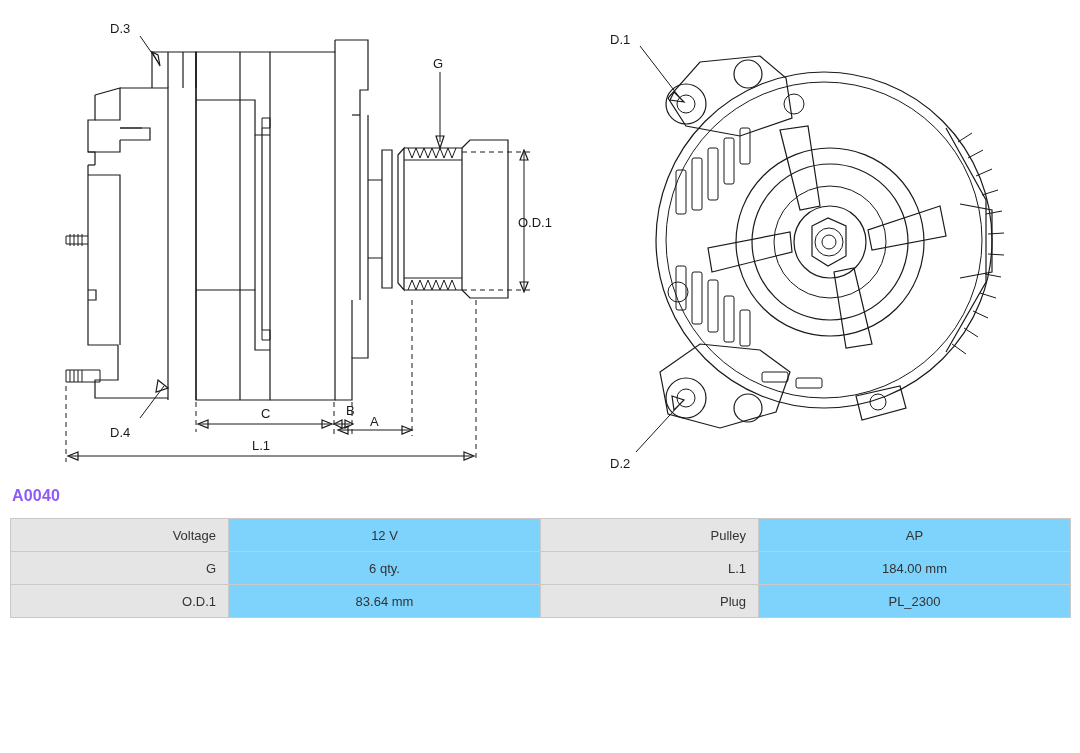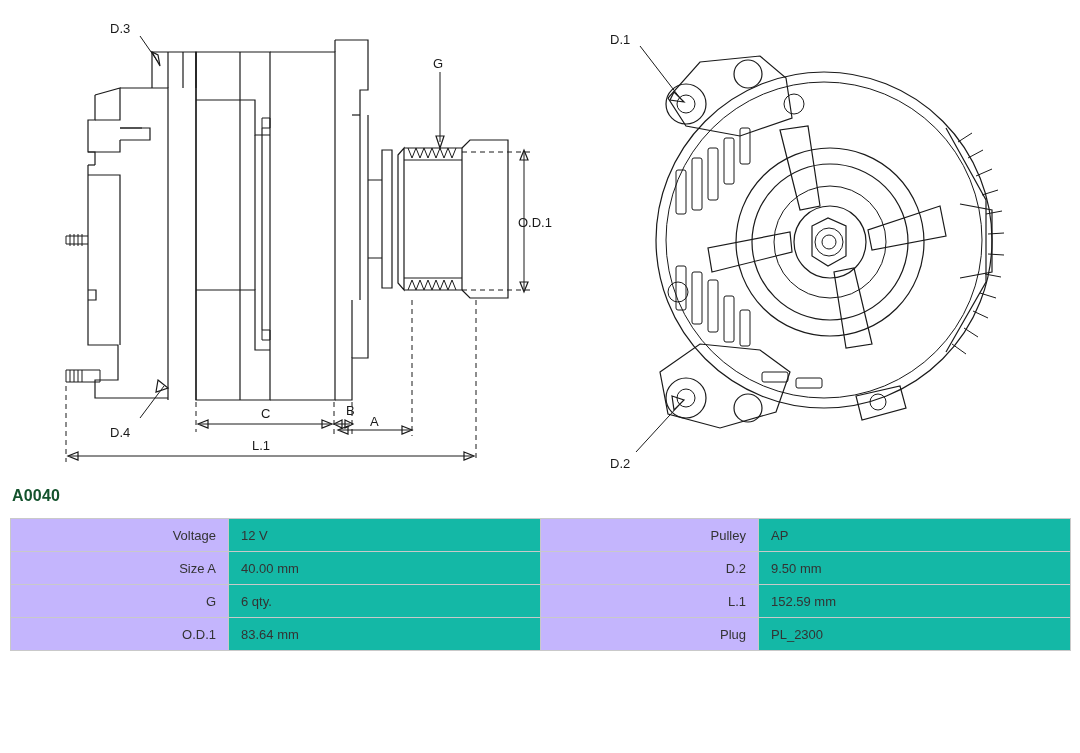--- a/index.html
+++ b/index.html
@@ -18,47 +18,47 @@
   #diagram-area {
     position: absolute;
     left: 0; top: 0;
     width: 1080px; height: 480px;
   }
   #part-code {
     position: absolute;
     left: 12px; top: 487px;
     font-size: 16px;
     font-weight: bold;
-    color: #14532d;
+    color: #8b5cf6;
     letter-spacing: 0.2px;
   }
   #spec-table {
     position: absolute;
     left: 10px; top: 518px;
     width: 1060px;
     border-collapse: collapse;
     table-layout: fixed;
   }
   #spec-table td {
     height: 33px;
     border: 1px solid #c9c9c9;
     font-size: 13px;
     color: #333333;
     padding: 0 12px;
     white-space: nowrap;
     overflow: hidden;
   }
   .lbl {
-    background: #c4b5fd;
+    background: #e5e5e5;
     text-align: right;
     color: #333333;
   }
   .val {
-    background: #14b8a6;
-    text-align: left;
+    background: #7dd3fc;
+    text-align: center;
     color: #333333;
   }
   .col-lbl { width: 218px; }
   .col-val { width: 312px; }
   svg text {
     font-family: "Liberation Sans", sans-serif;
     font-size: 13px;
     fill: #1a1a1a;
   }
   svg .ln { fill: none; stroke: #1a1a1a; stroke-width: 1.2; }
@@ -275,30 +275,24 @@
 
   <table id="spec-table">
     <tbody>
       <tr>
         <td class="lbl col-lbl">Voltage</td>
         <td class="val col-val">12 V</td>
         <td class="lbl col-lbl">Pulley</td>
         <td class="val col-val">AP</td>
       </tr>
       <tr>
-        <td class="lbl col-lbl">Size A</td>
-        <td class="val col-val">40.00 mm</td>
-        <td class="lbl col-lbl">D.2</td>
-        <td class="val col-val">9.50 mm</td>
-      </tr>
-      <tr>
         <td class="lbl col-lbl">G</td>
         <td class="val col-val">6 qty.</td>
         <td class="lbl col-lbl">L.1</td>
-        <td class="val col-val">152.59 mm</td>
+        <td class="val col-val">184.00 mm</td>
       </tr>
       <tr>
         <td class="lbl col-lbl">O.D.1</td>
         <td class="val col-val">83.64 mm</td>
         <td class="lbl col-lbl">Plug</td>
         <td class="val col-val">PL_2300</td>
       </tr>
     </tbody>
   </table>
 

